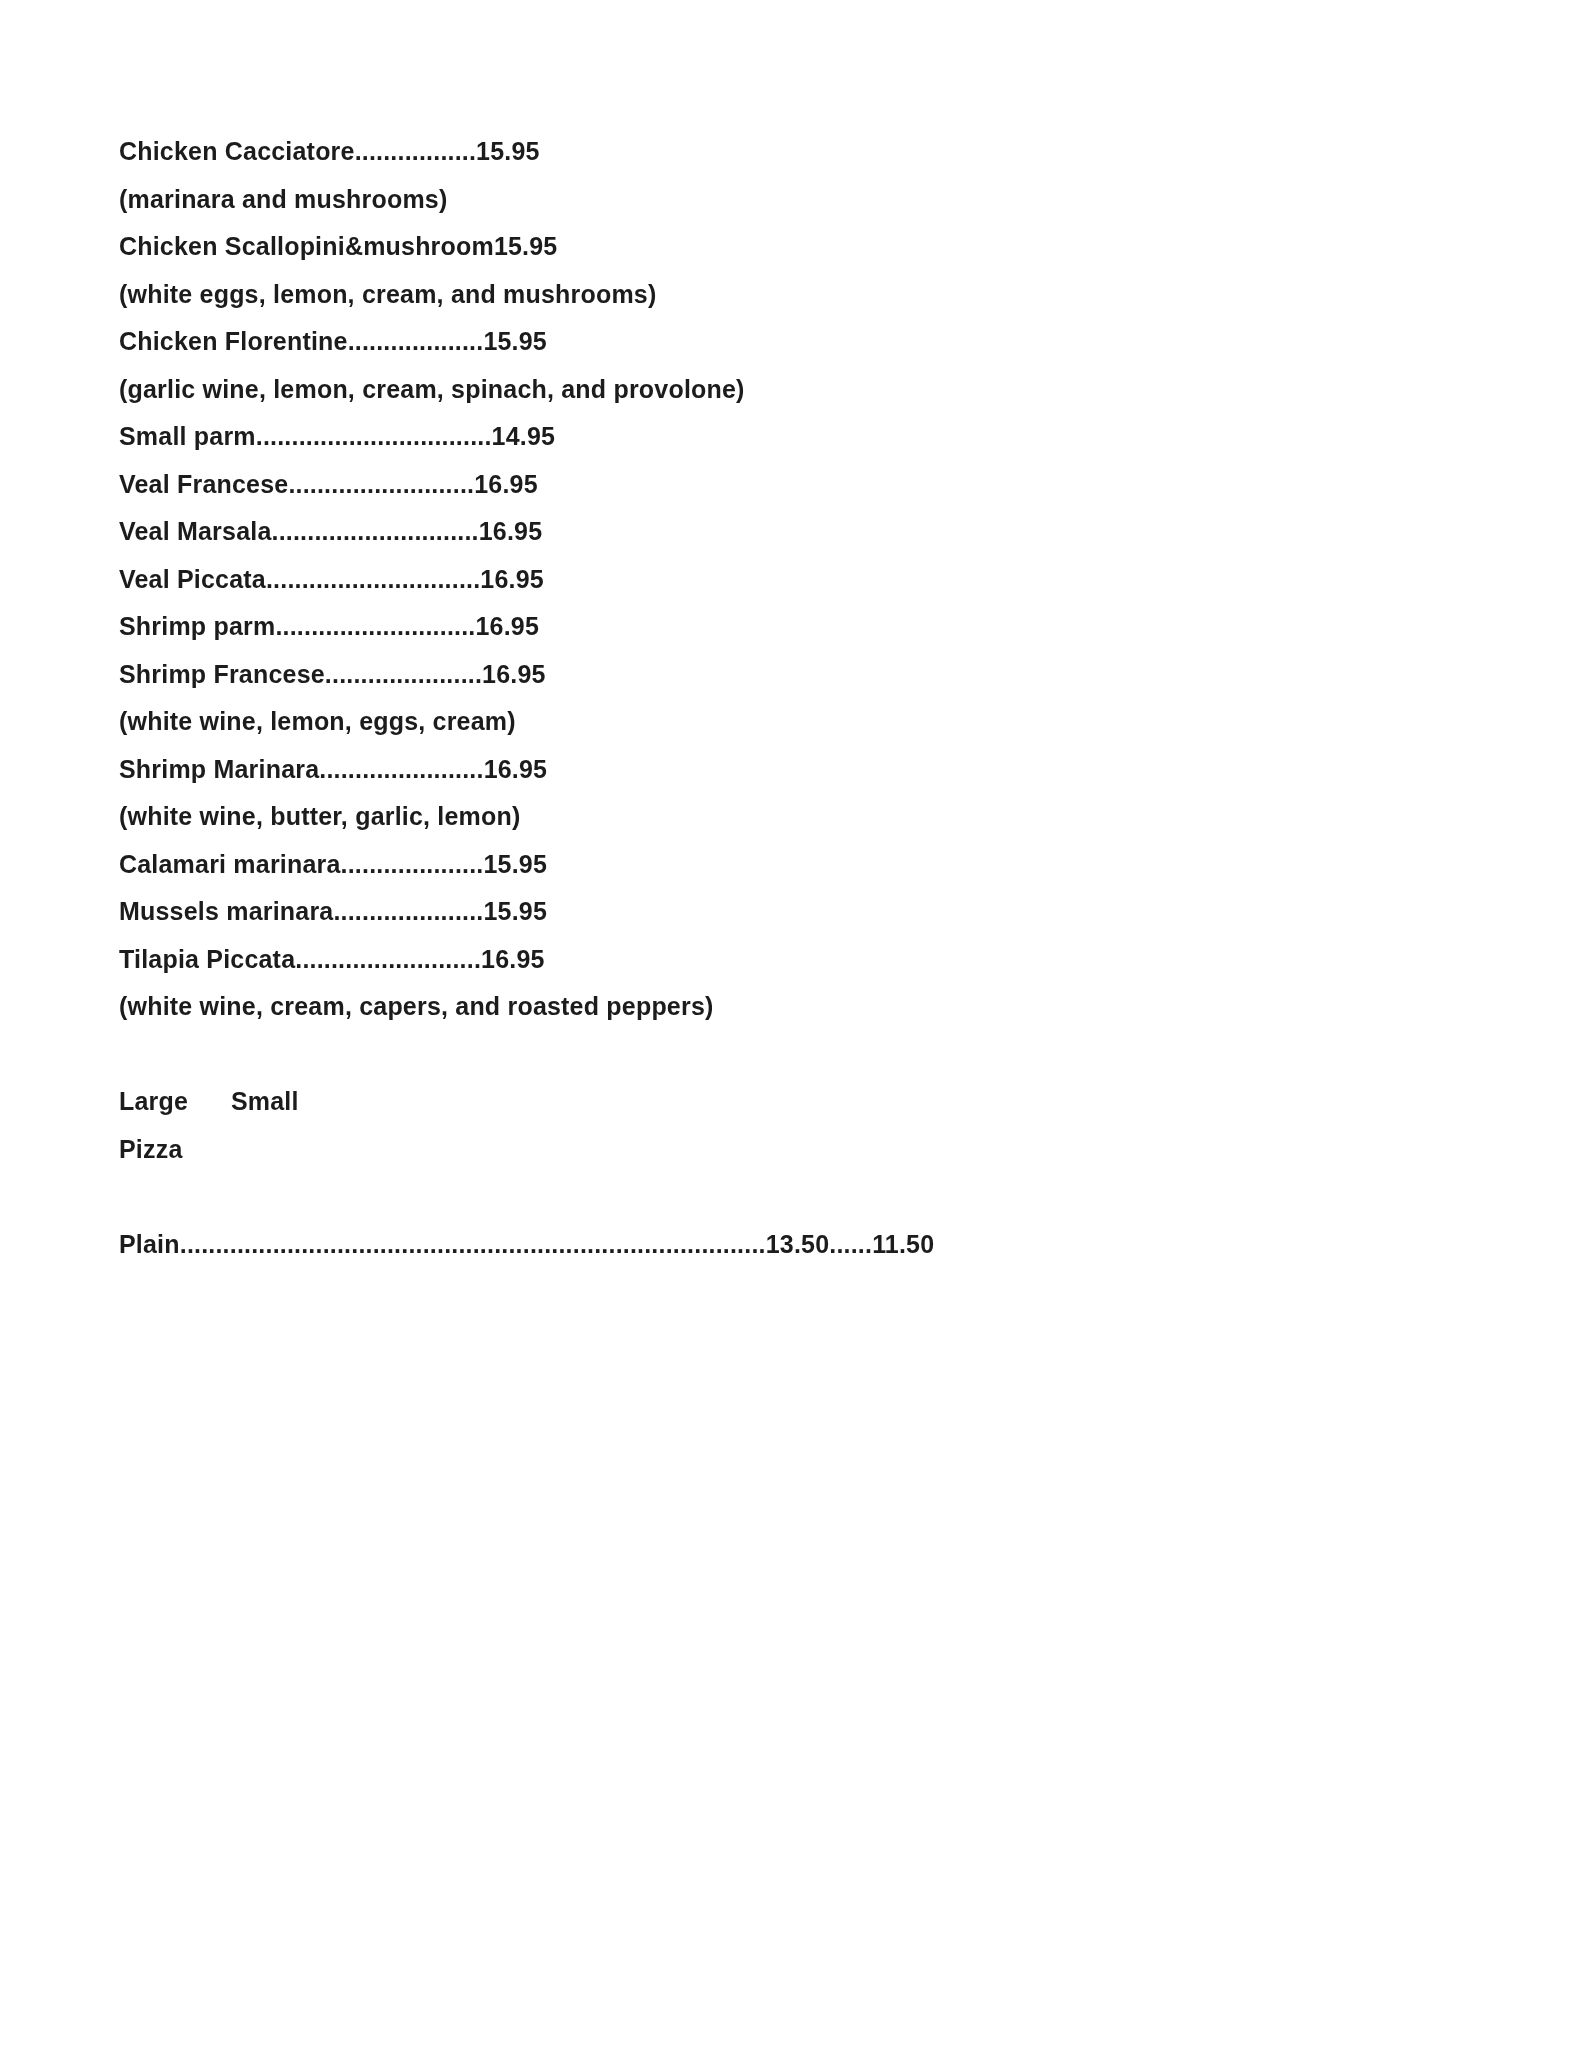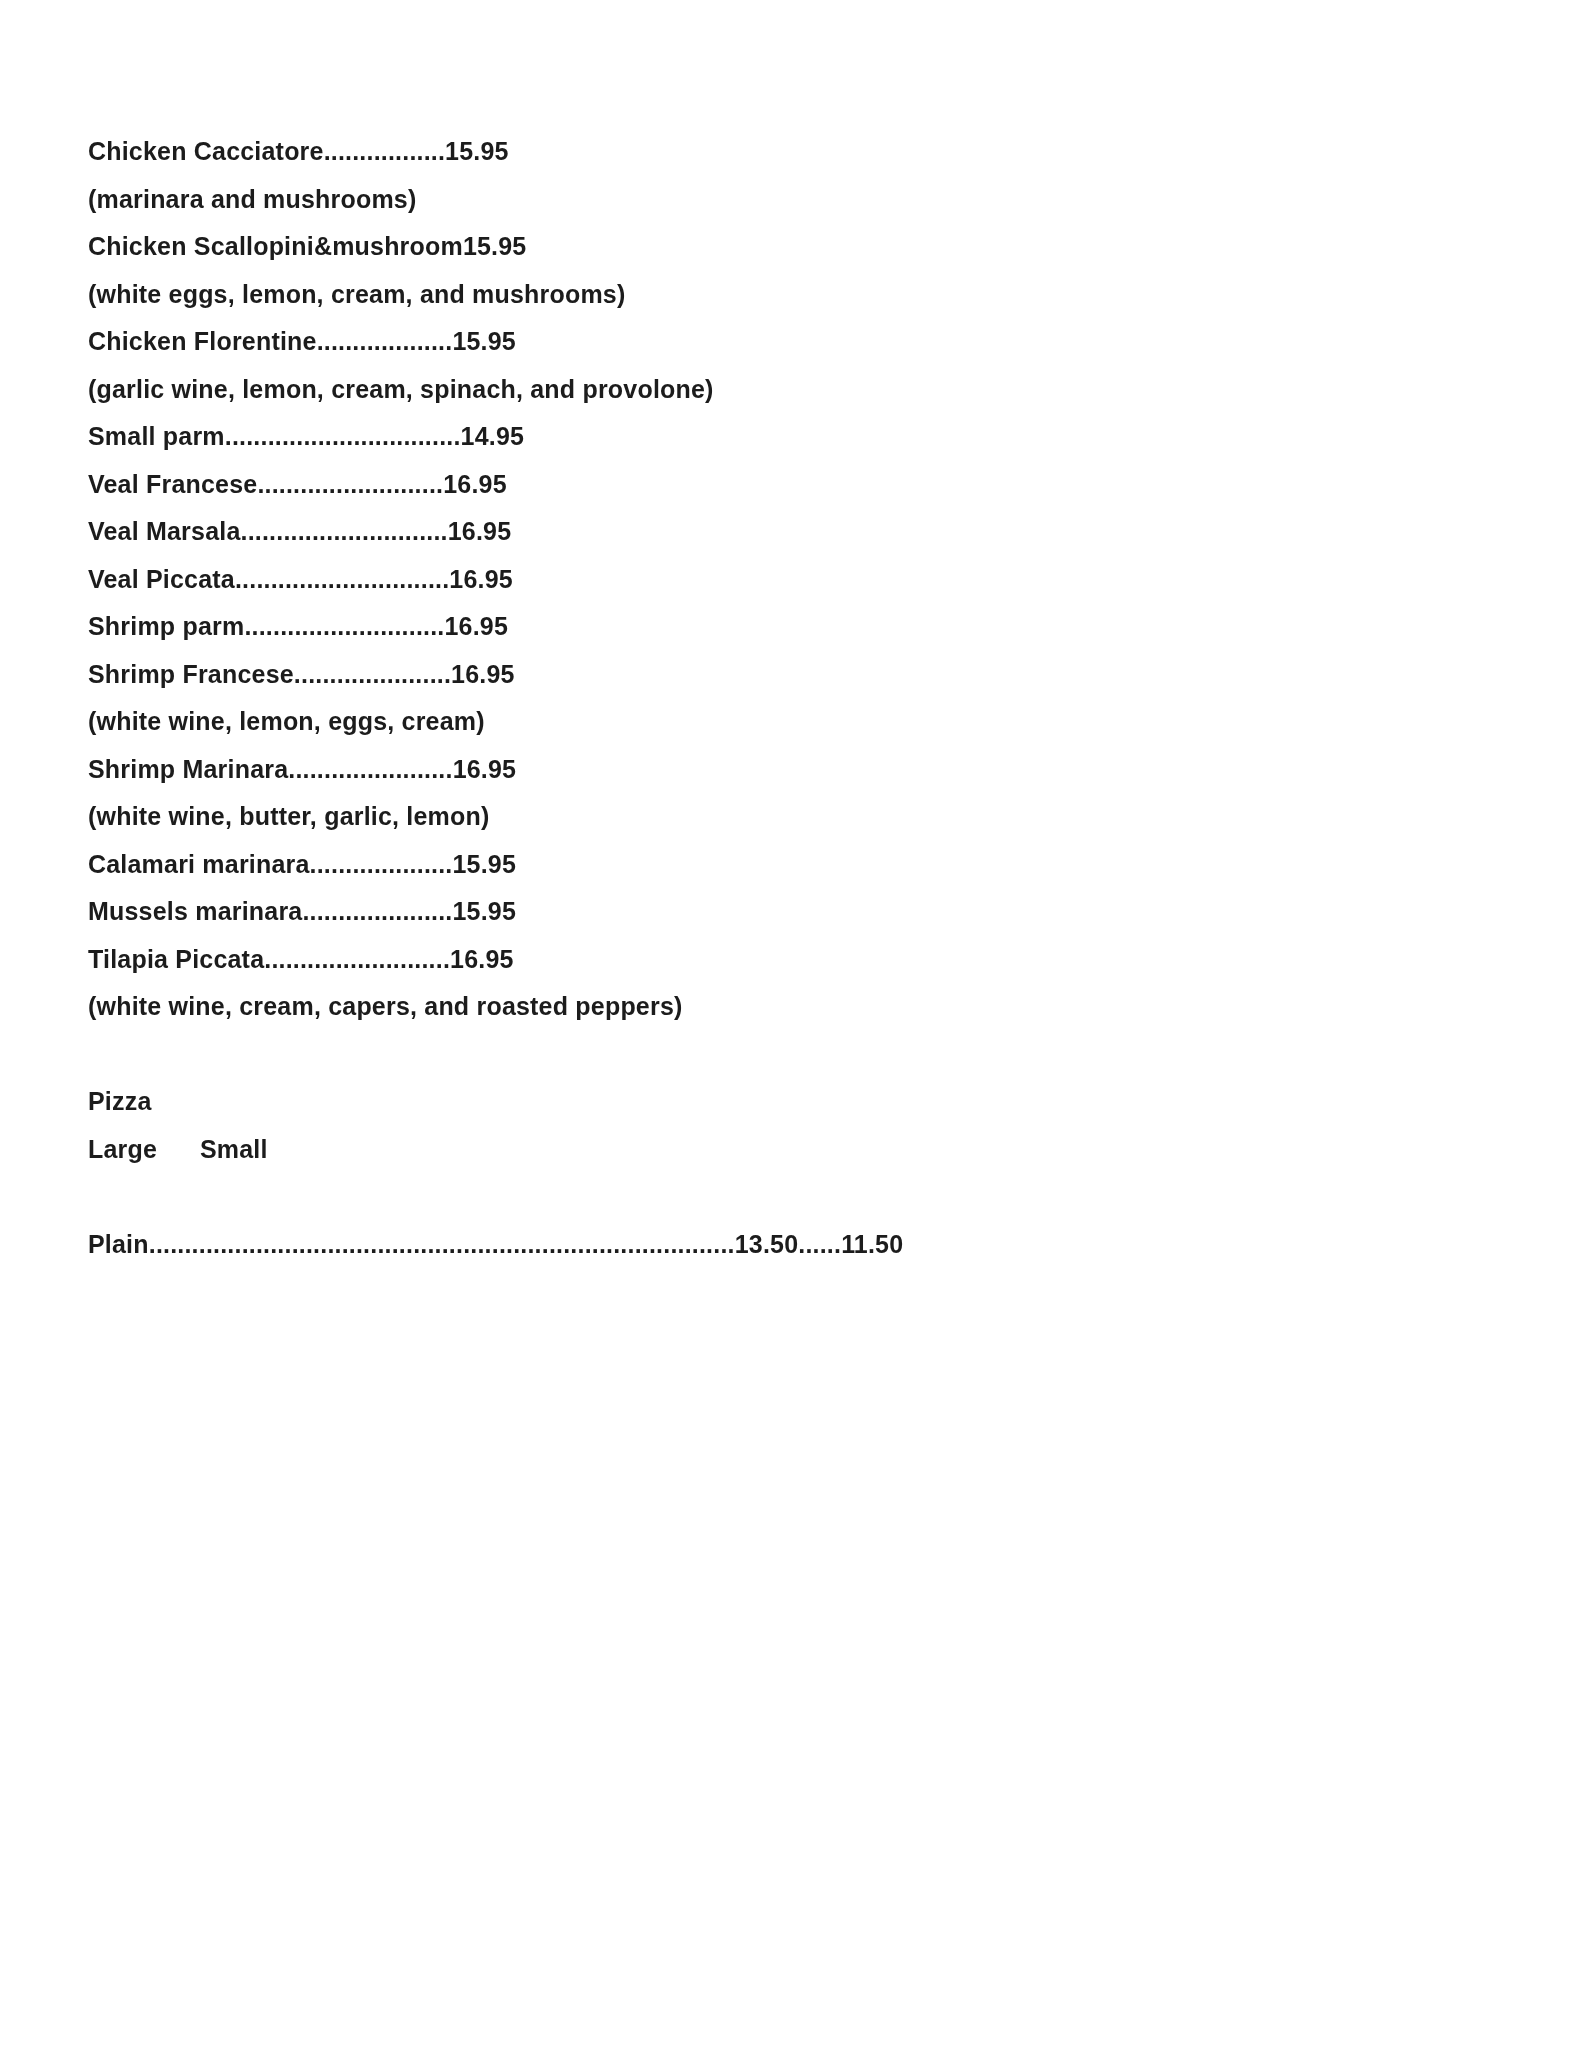--- a/index.html
+++ b/index.html
@@ -6,21 +6,21 @@
     margin: 0;
     padding: 0;
     background: #ffffff;
   }
   .page {
     position: relative;
     width: 1582px;
     height: 1704px;
     background: #ffffff;
     box-sizing: border-box;
-    padding: 128px 60px 0 88px;
+    padding: 128px 60px 0 119px;
     font-family: "Liberation Sans", sans-serif;
     font-weight: bold;
     color: #1c1c1c;
     overflow: hidden;
   }
   .menu-lines {
     width: 100%;
   }
   .menu-line {
     font-size: 25px;
@@ -50,18 +50,18 @@
       <div class="menu-line">Shrimp parm............................16.95</div>
       <div class="menu-line">Shrimp Francese......................16.95</div>
       <div class="menu-line">(white wine, lemon, eggs, cream)</div>
       <div class="menu-line">Shrimp Marinara.......................16.95</div>
       <div class="menu-line">(white wine, butter, garlic, lemon)</div>
       <div class="menu-line">Calamari marinara....................15.95</div>
       <div class="menu-line">Mussels marinara.....................15.95</div>
       <div class="menu-line">Tilapia Piccata..........................16.95</div>
       <div class="menu-line">(white wine, cream, capers, and roasted peppers)</div>
       <div class="menu-line blank"></div>
+      <div class="menu-line">Large      Small</div>
       <div class="menu-line">Pizza</div>
-      <div class="menu-line">Large      Small</div>
       <div class="menu-line blank"></div>
       <div class="menu-line">Plain..................................................................................13.50......11.50</div>
     </div>
 </div>
 
 </body></html>

